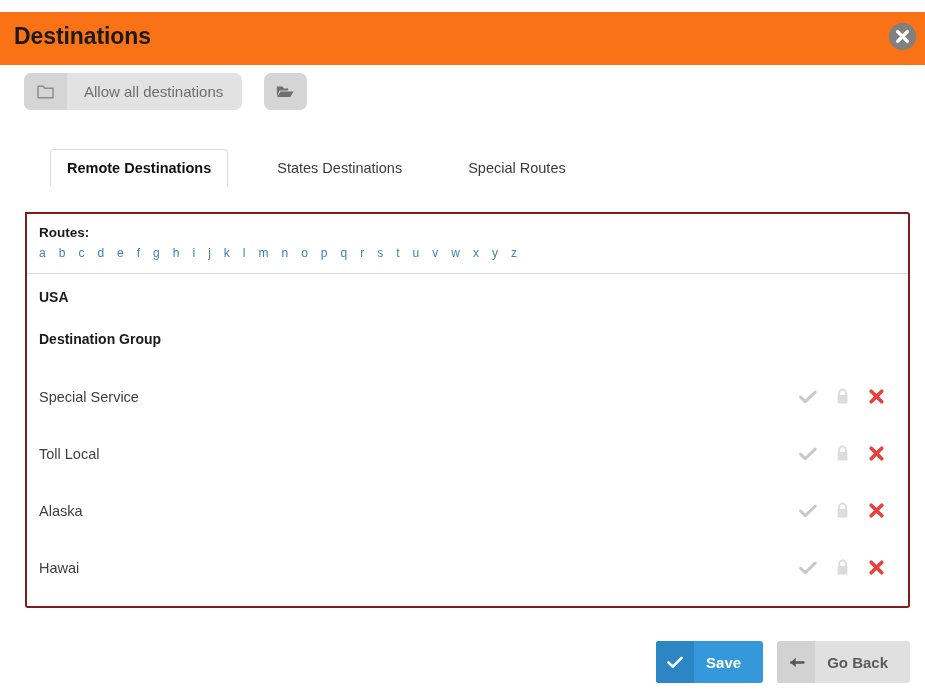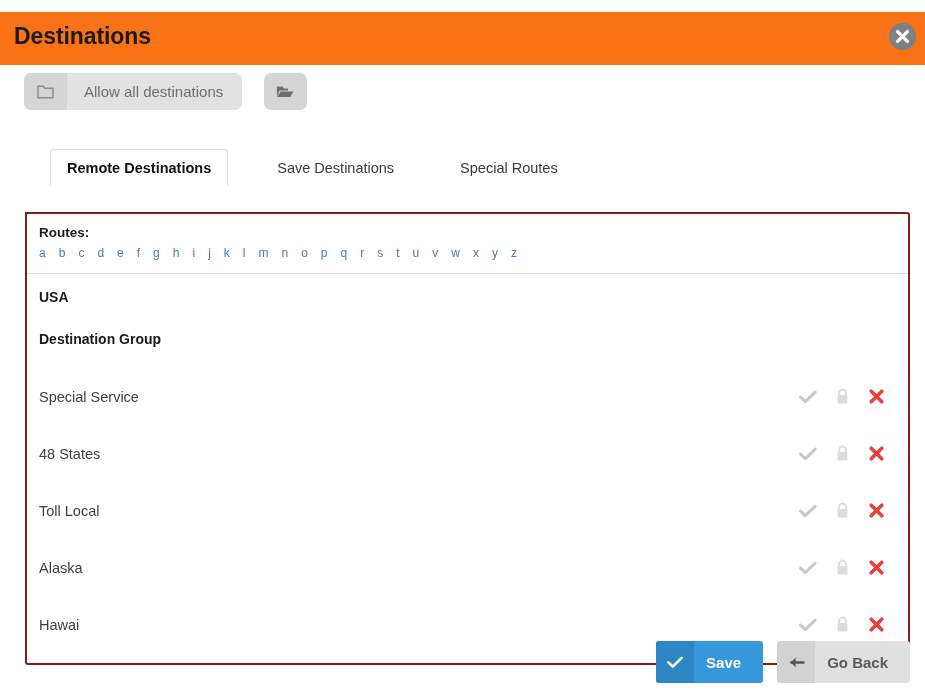--- a/index.html
+++ b/index.html
@@ -268,21 +268,21 @@
         <path d="M0.8 2.4 h5.6 l1.5 2.1 h4.2 v1.9 h-8.6 L1 12.9 z" fill="#6e6e6e"></path>
         <path d="M4.5 7.4 h13 l-3.2 5.6 h-13 z" fill="#6e6e6e"></path>
       </svg>
     </span>
   </button>
 
 </div>
 
 <div class="tabs">
   <div class="tab active">Remote Destinations</div>
-  <div class="tab">Save Destinations</div>
+  <div class="tab">States Destinations</div>
   <div class="tab">Special Routes</div>
 </div>
 
 <div class="panel">
 
   <div class="routes-head">
     <div class="routes-label">Routes:</div>
     <div class="routes-letters">
       <a>a</a><a>b</a><a>c</a><a>d</a><a>e</a><a>f</a><a>g</a><a>h</a><a>i</a><a>j</a><a>k</a><a>l</a><a>m</a><a>n</a><a>o</a><a>p</a><a>q</a><a>r</a><a>s</a><a>t</a><a>u</a><a>v</a><a>w</a><a>x</a><a>y</a><a>z</a>
     </div>
@@ -307,41 +307,20 @@
             </svg>
         </span>
         <span class="icon-btn">
           <svg width="17" height="17" viewBox="0 0 17 17" aria-hidden="true">
               <path d="M3.2 3.2 L13.8 13.8 M13.8 3.2 L3.2 13.8" stroke="#e8413c" stroke-width="3.6" stroke-linecap="round"></path>
             </svg>
         </span>
       </div>
     </div>
 
-    <div class="dest-row">
-      <div class="dest-name">48 States</div>
-      <div class="row-actions">
-        <span class="icon-btn">
-          <svg width="18" height="14" viewBox="0 0 18 14" aria-hidden="true">
-              <path d="M1.6 7.2 L6.3 11.6 L16.2 2.2" fill="none" stroke="#c9c9c9" stroke-width="3" stroke-linecap="round" stroke-linejoin="round"></path>
-            </svg>
-        </span>
-        <span class="icon-btn">
-          <svg width="15" height="17" viewBox="0 0 15 17" aria-hidden="true">
-              <path d="M4.1 7.4 V5 a3.4 3.4 0 0 1 6.8 0 v2.4" fill="none" stroke="#dcdcdc" stroke-width="2"></path>
-              <rect x="2.6" y="7" width="9.8" height="8.4" rx="1.2" fill="#dcdcdc"></rect>
-            </svg>
-        </span>
-        <span class="icon-btn">
-          <svg width="17" height="17" viewBox="0 0 17 17" aria-hidden="true">
-              <path d="M3.2 3.2 L13.8 13.8 M13.8 3.2 L3.2 13.8" stroke="#e8413c" stroke-width="3.6" stroke-linecap="round"></path>
-            </svg>
-        </span>
-      </div>
-    </div>
 
     <div class="dest-row">
       <div class="dest-name">Toll Local</div>
       <div class="row-actions">
         <span class="icon-btn">
           <svg width="18" height="14" viewBox="0 0 18 14" aria-hidden="true">
               <path d="M1.6 7.2 L6.3 11.6 L16.2 2.2" fill="none" stroke="#c9c9c9" stroke-width="3" stroke-linecap="round" stroke-linejoin="round"></path>
             </svg>
         </span>
         <span class="icon-btn">

